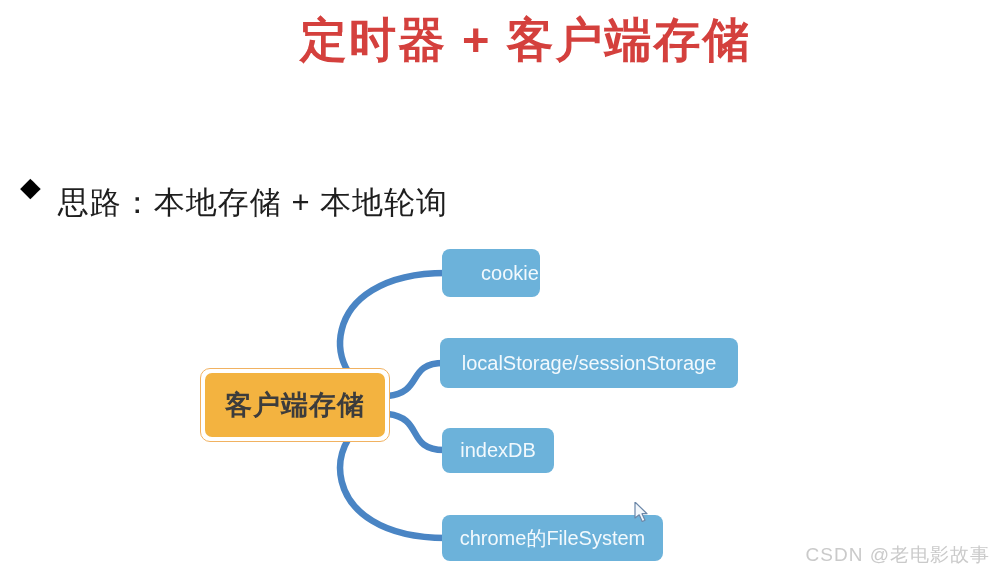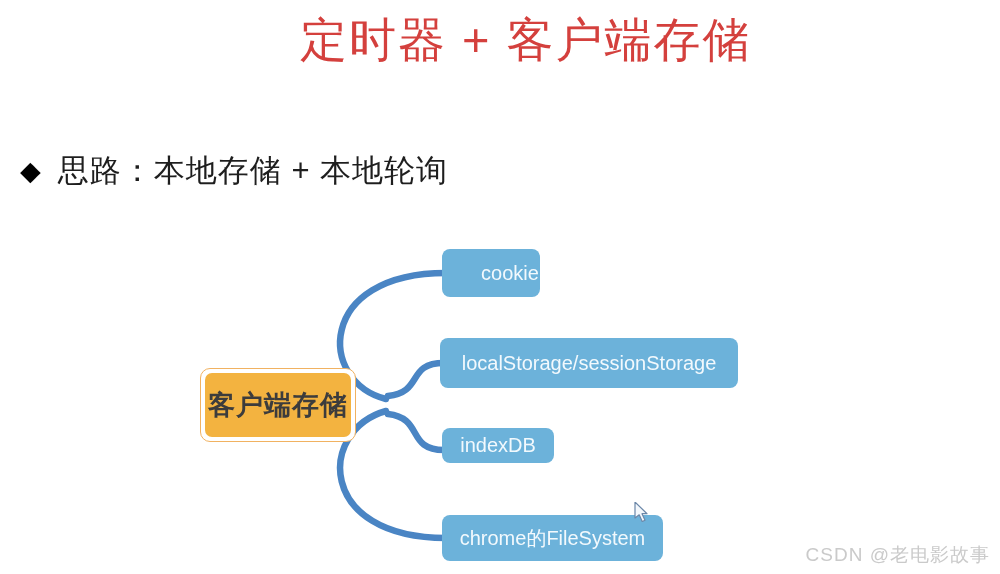--- a/index.html
+++ b/index.html
@@ -16,21 +16,21 @@
     overflow: hidden;
   }
 
   
   .title {
     position: absolute;
     left: 300px;
     top: 8px;
     font-size: 47px;
     line-height: 64px;
-    font-weight: normal;
+    font-weight: bold;
     color: #d4403d;
     letter-spacing: 2px;
     white-space: nowrap;
   }
 
   
   .bullet-line {
     position: absolute;
     left: 20px;
     top: 150px;
@@ -40,20 +40,21 @@
     white-space: nowrap;
   }
   .bullet-marker {
     font-size: 27px;
     margin-right: 17px;
     color: #000000;
   }
   .bullet-text {
     font-size: 31px;
     letter-spacing: 1px;
+    margin-top: 32px;
   }
 
   
   .branches {
     position: absolute;
     left: 0;
     top: 0;
     width: 1000px;
     height: 574px;
     pointer-events: none;
@@ -63,21 +64,21 @@
     stroke: #4a85c4;
     stroke-width: 6.5;
     stroke-linecap: round;
   }
 
   
   .root-node {
     position: absolute;
     left: 200px;
     top: 368px;
-    width: 156px;
+    width: 190px;
     height: 74px;
     box-sizing: border-box;
     background: #ffffff;
     border: 1px solid #f1b261;
     border-radius: 10px;
     padding: 4px;
     cursor: default;
   }
   .root-inner {
     width: 100%;
@@ -103,21 +104,21 @@
     display: flex;
     align-items: center;
     justify-content: center;
     font-size: 20px;
     color: #f2f9fd;
     white-space: nowrap;
     cursor: default;
   }
   .n-cookie  { left: 442px; top: 249px; width:  98px; height: 48px; padding-left: 38px; }
   .n-local   { left: 440px; top: 338px; width: 298px; height: 50px; text-align: center; }
-  .n-index   { left: 442px; top: 428px; width: 112px; height: 35px; }
+  .n-index   { left: 442px; top: 428px; width: 112px; height: 45px; }
   .n-chrome  { left: 442px; top: 515px; width: 221px; height: 46px; text-align: center; }
 
   
   .cursor {
     position: absolute;
     left: 634px;
     top: 502px;
     width: 16px;
     height: 22px;
     pointer-events: none;

